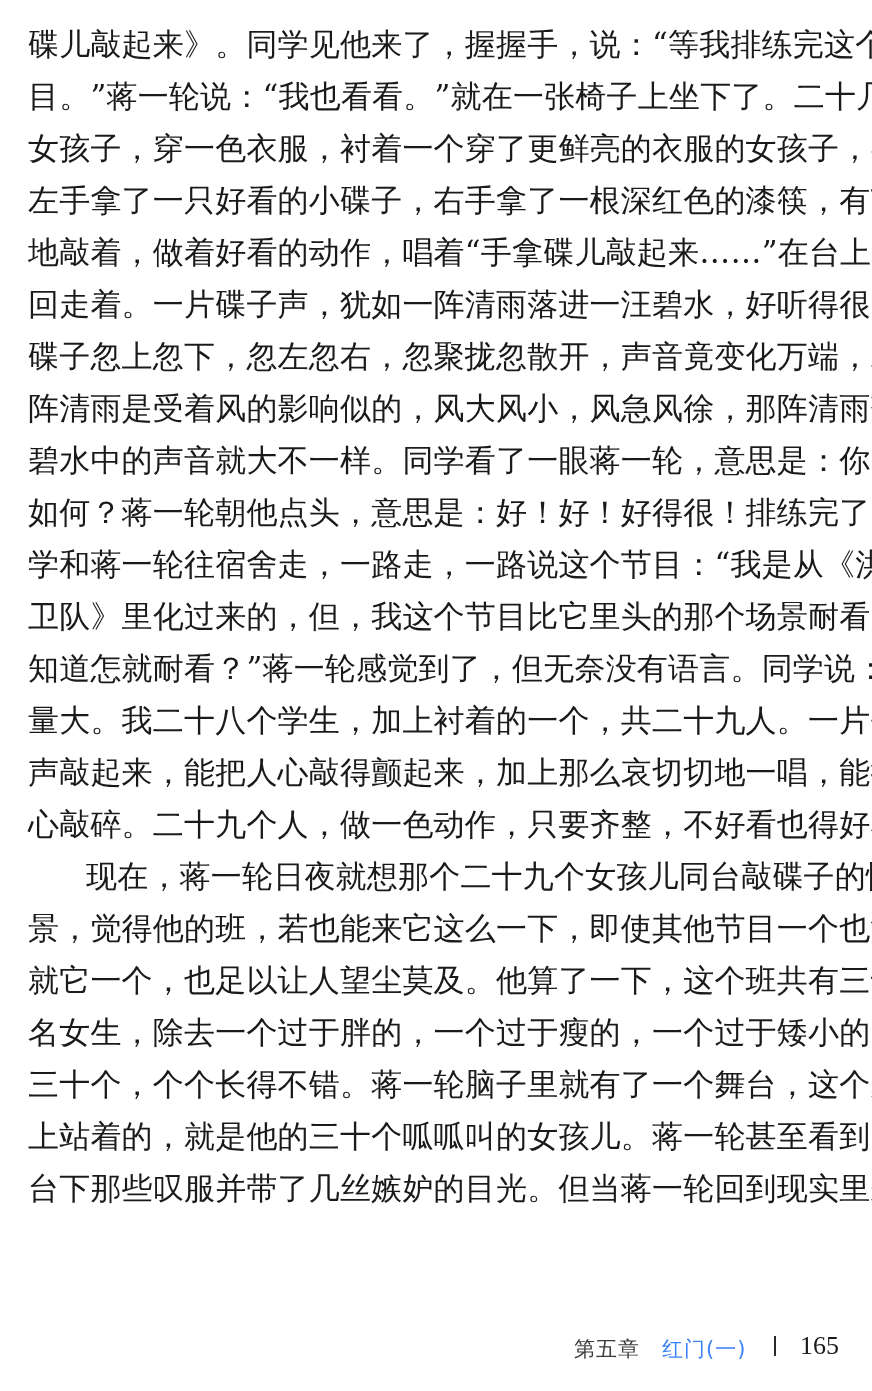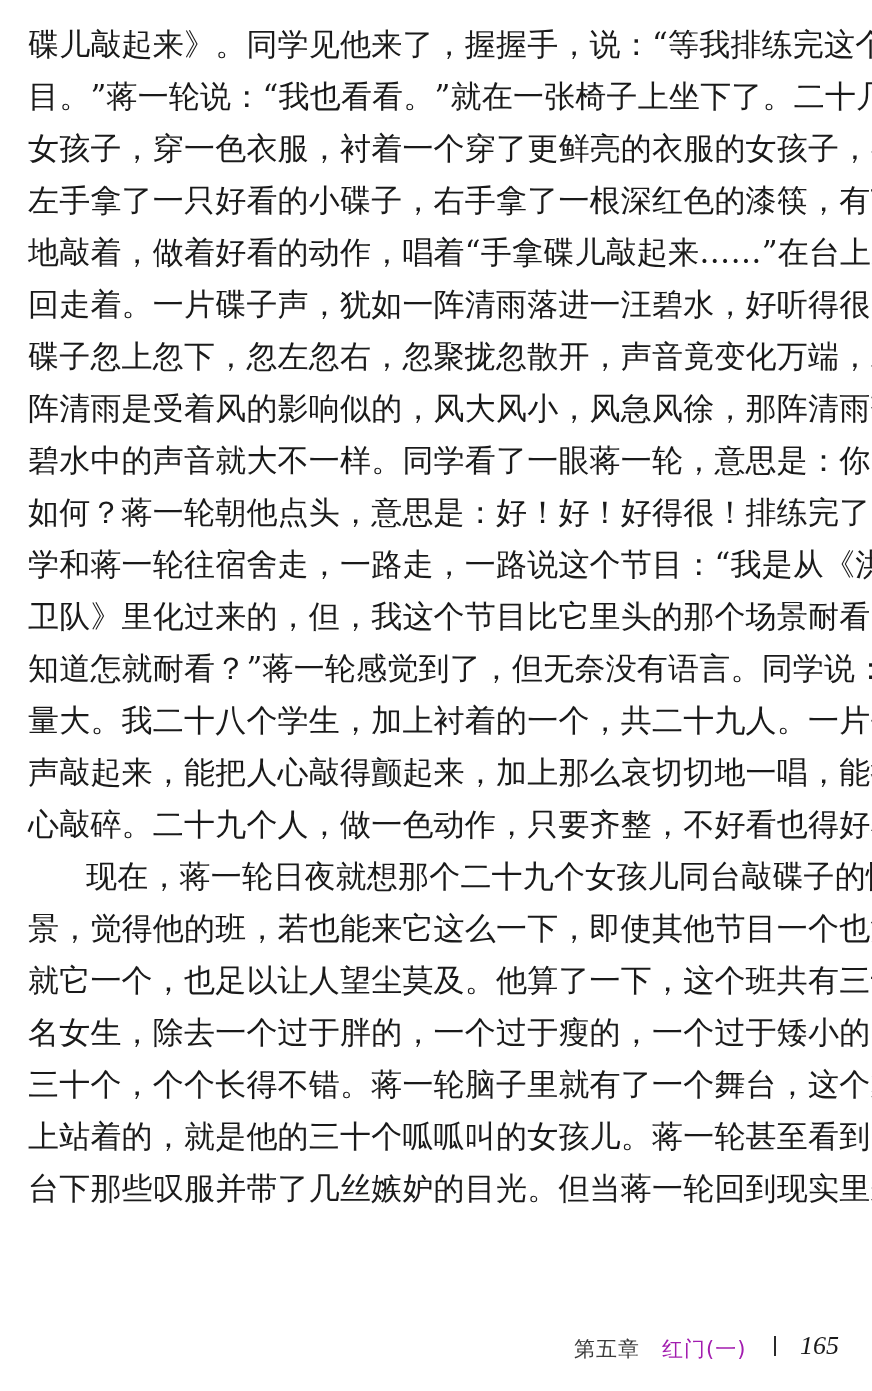--- a/index.html
+++ b/index.html
@@ -24,30 +24,30 @@
     .footer {
       position: absolute; top: 1333px; left: 0; width: 872px; height: 40px;
     }
     .footer-chapter {
       position: absolute; left: 574px; top: 2px;
       font-size: 21px; color: #3a3a3a; letter-spacing: 1px;
       font-family: "DejaVu Sans", "Liberation Sans", sans-serif;
     }
     .footer-title {
       position: absolute; left: 662px; top: 2px;
-      font-size: 21px; color: #a21caf; letter-spacing: 1px;
+      font-size: 21px; color: #3b82f6; letter-spacing: 1px;
       font-family: "DejaVu Sans", "Liberation Sans", sans-serif;
     }
     .footer-sep {
       position: absolute; left: 774px; top: 3px; width: 2px; height: 20px;
       background: #2a2a2a;
     }
     .footer-page {
       position: absolute; left: 800px; top: -2px;
-      font-size: 26px; font-style: italic; color: #1a1a1a;
+      font-size: 26px; color: #1a1a1a;
       font-family: "Liberation Serif", "DejaVu Serif", serif;
     }
   </style>
 </head>
 <body>
 
 <div class="page">
   <div class="text-block">
     <div class="line">碟儿敲起来》。同学见他来了，握握手，说：“等我排练完这个节</div>
     <div class="line">目。”蒋一轮说：“我也看看。”就在一张椅子上坐下了。二十几个</div>

